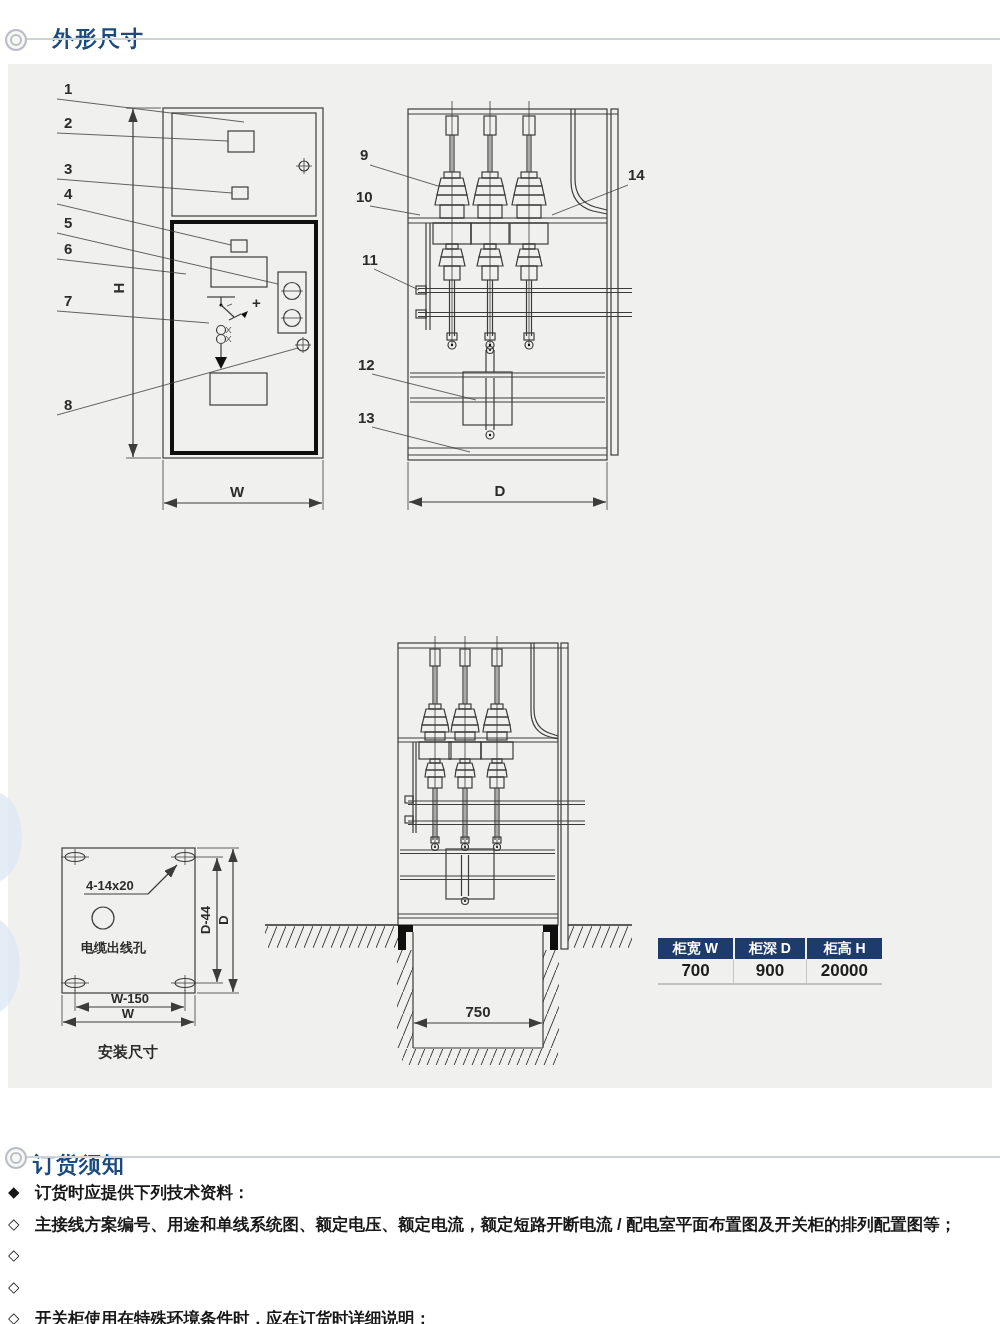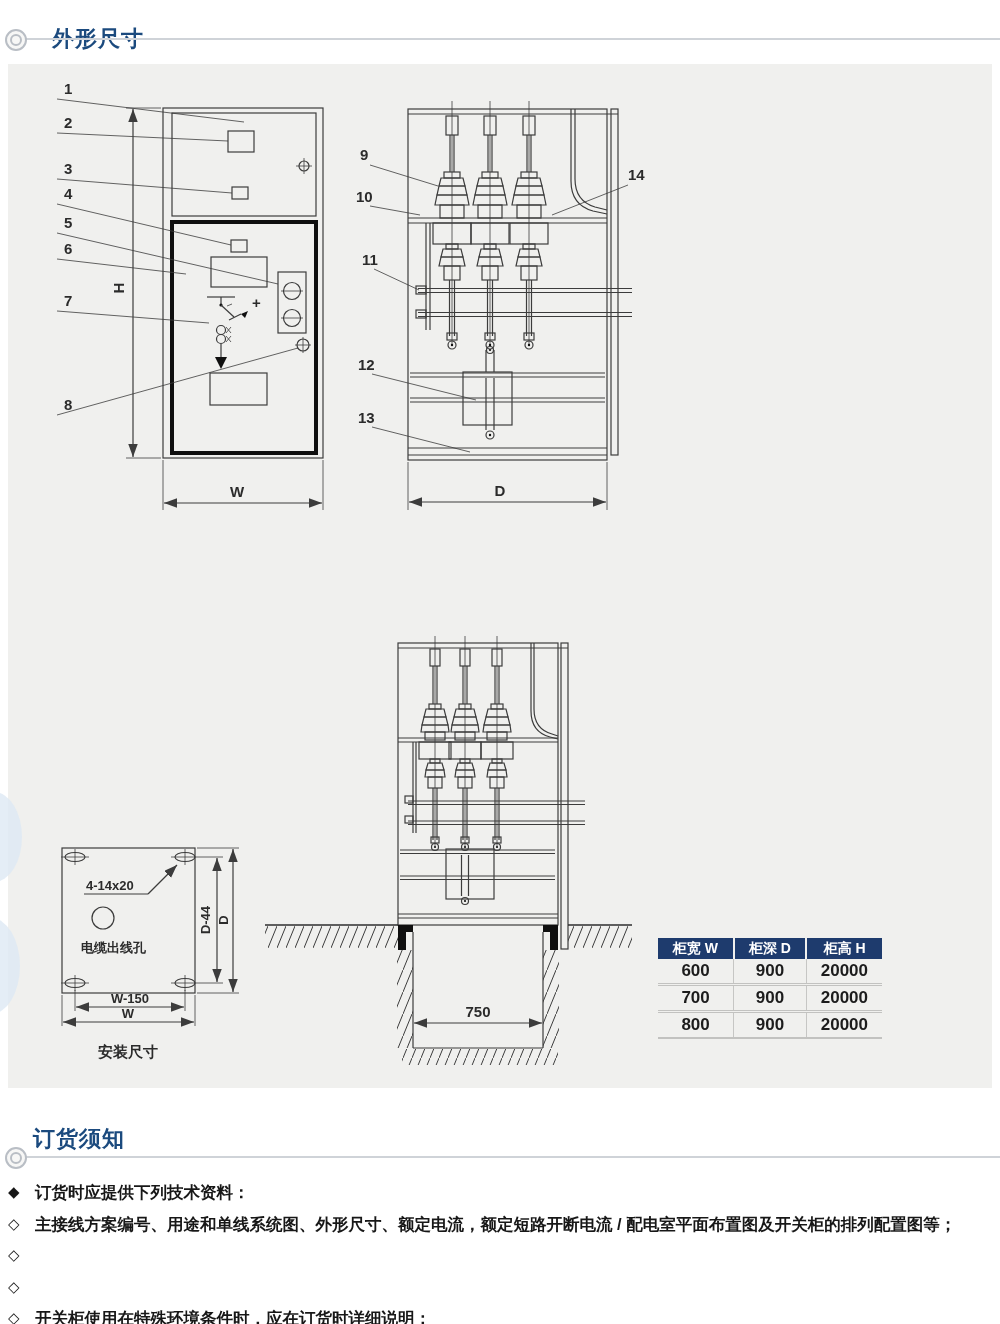--- a/index.html
+++ b/index.html
@@ -394,51 +394,41 @@
 <table class="size-table">
   <thead>
     <tr>
       <th style="width:72px;">柜宽 W</th>
       <th style="width:68px;">柜深 D</th>
       <th style="width:72px;">柜高 H</th>
     </tr>
   </thead>
   <tbody>
     <tr>
-      <td>600</td>
-      <td>900</td>
-      <td>20000</td>
-    </tr>
-    <tr>
       <td>700</td>
-      <td>900</td>
-      <td>20000</td>
-    </tr>
-    <tr>
-      <td>800</td>
       <td>900</td>
       <td>20000</td>
     </tr>
   </tbody>
 </table>
 
-<div class="sec-title" style="top:1124px;">订货须知</div>
+<div class="sec-title" style="top:1150px;">订货须知</div>
 <div class="sec-line" style="top:1156px;width:986px;"></div>
 <div class="ring" style="left:5px;top:1147px;">
     <div class="inner"></div>
   </div>
 
 <div class="notes">
   <div class="note">
     <span class="mk">◆</span>
     <span>订货时应提供下列技术资料：</span>
   </div>
   <div class="note">
     <span class="mk">◇</span>
-    <span>主接线方案编号、用途和单线系统图、外形尺寸、额定电流，额定短路开断电流 / 配电室平面布置图及开关柜的排列配置图等；</span>
+    <span>主接线方案编号、用途和单线系统图、额定电压、额定电流，额定短路开断电流 / 配电室平面布置图及开关柜的排列配置图等；</span>
   </div>
   <div class="note">
     <span class="mk">◇</span>
   </div>
   <div class="note">
     <span class="mk">◇</span>
   </div>
   <div class="note">
     <span class="mk">◇</span>
     <span>开关柜使用在特殊环境条件时，应在订货时详细说明；</span>

